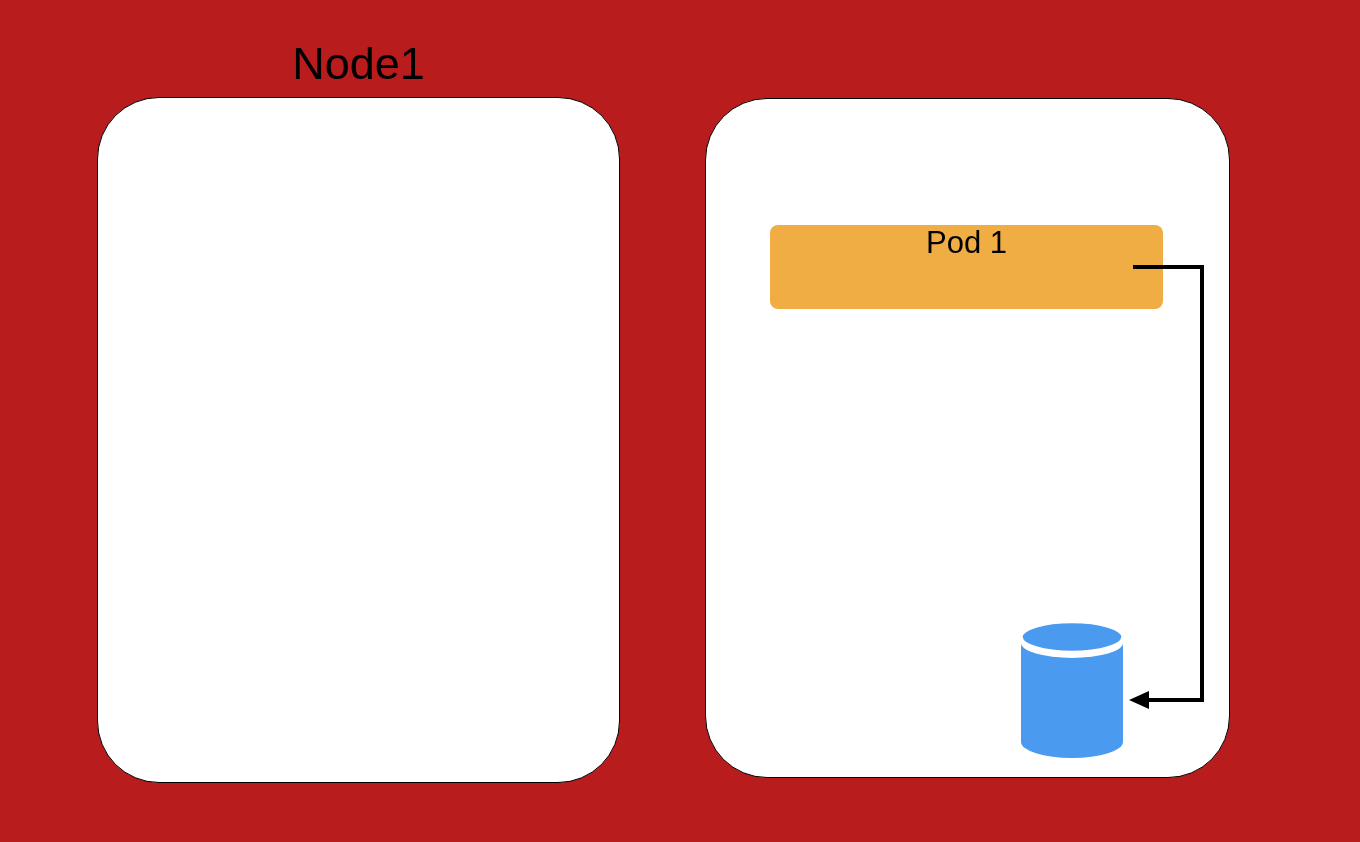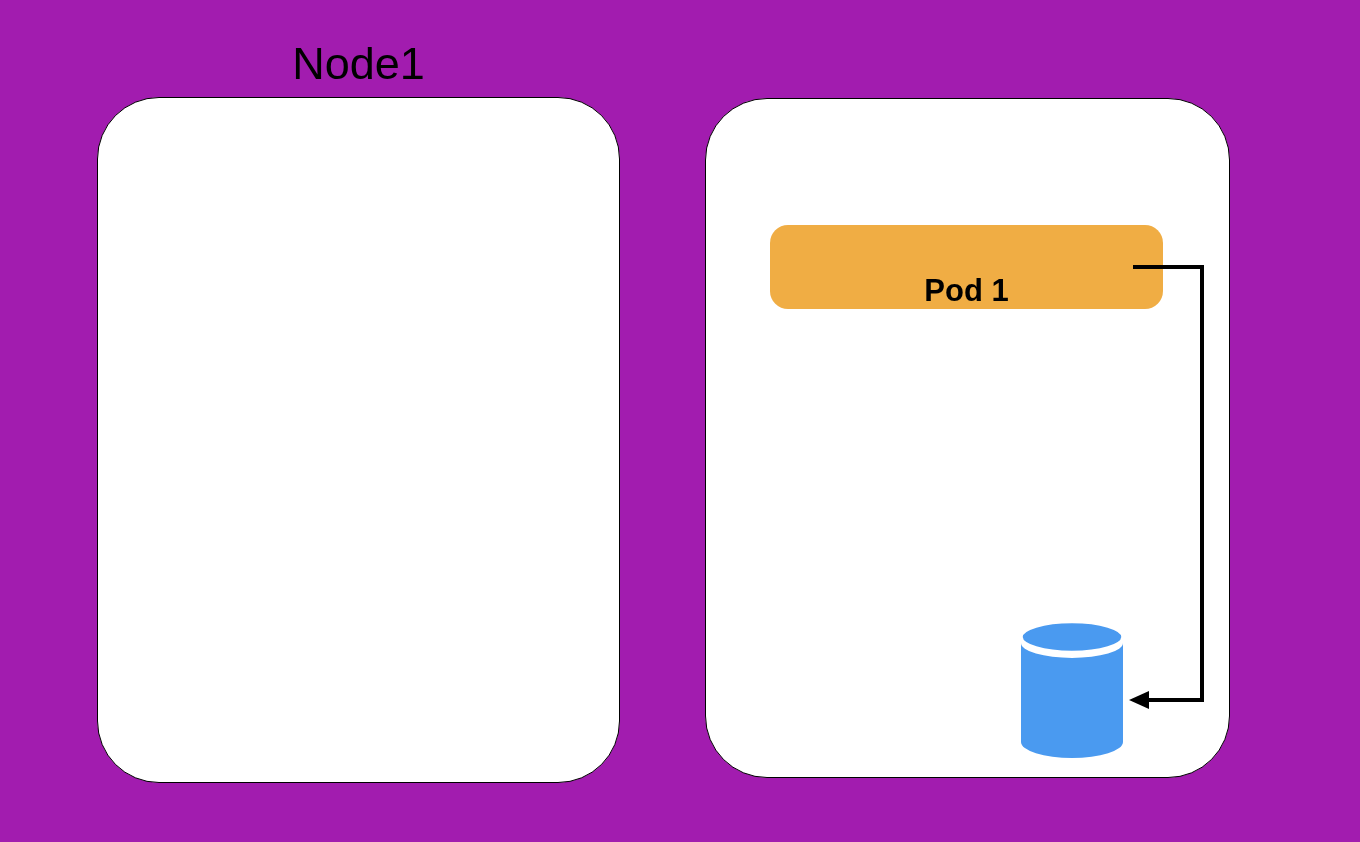--- a/index.html
+++ b/index.html
@@ -5,21 +5,21 @@
   html, body {
     margin: 0;
     padding: 0;
     background: #ffffff;
     font-family: "Liberation Sans", sans-serif;
   }
   .canvas {
     position: relative;
     width: 1360px;
     height: 842px;
-    background: #a21caf;
+    background: #b91c1c;
     overflow: hidden;
   }
   .node-title {
     position: absolute;
     top: 38px;
     height: 52px;
     line-height: 52px;
     text-align: center;
     font-size: 45px;
     font-weight: 400;
@@ -36,26 +36,26 @@
   }
   .node-box.n1 { left: 97px;  top: 97px; width: 523px; height: 686px; }
   .node-box.n2 { left: 705px; top: 98px; width: 525px; height: 680px; }
   .pod {
     position: absolute;
     left: 770px;
     top: 225px;
     width: 393px;
     height: 84px;
     background: #F0AD44;
-    border-radius: 18px;
+    border-radius: 8px;
     display: flex;
-    align-items: flex-end;
+    align-items: flex-start;
     justify-content: center;
     font-size: 31px;
-    font-weight: 700;
+    font-weight: 400;
     color: #000000;
   }
   svg.overlay {
     position: absolute;
     left: 0;
     top: 0;
     pointer-events: none;
   }
 </style>
 </head>

